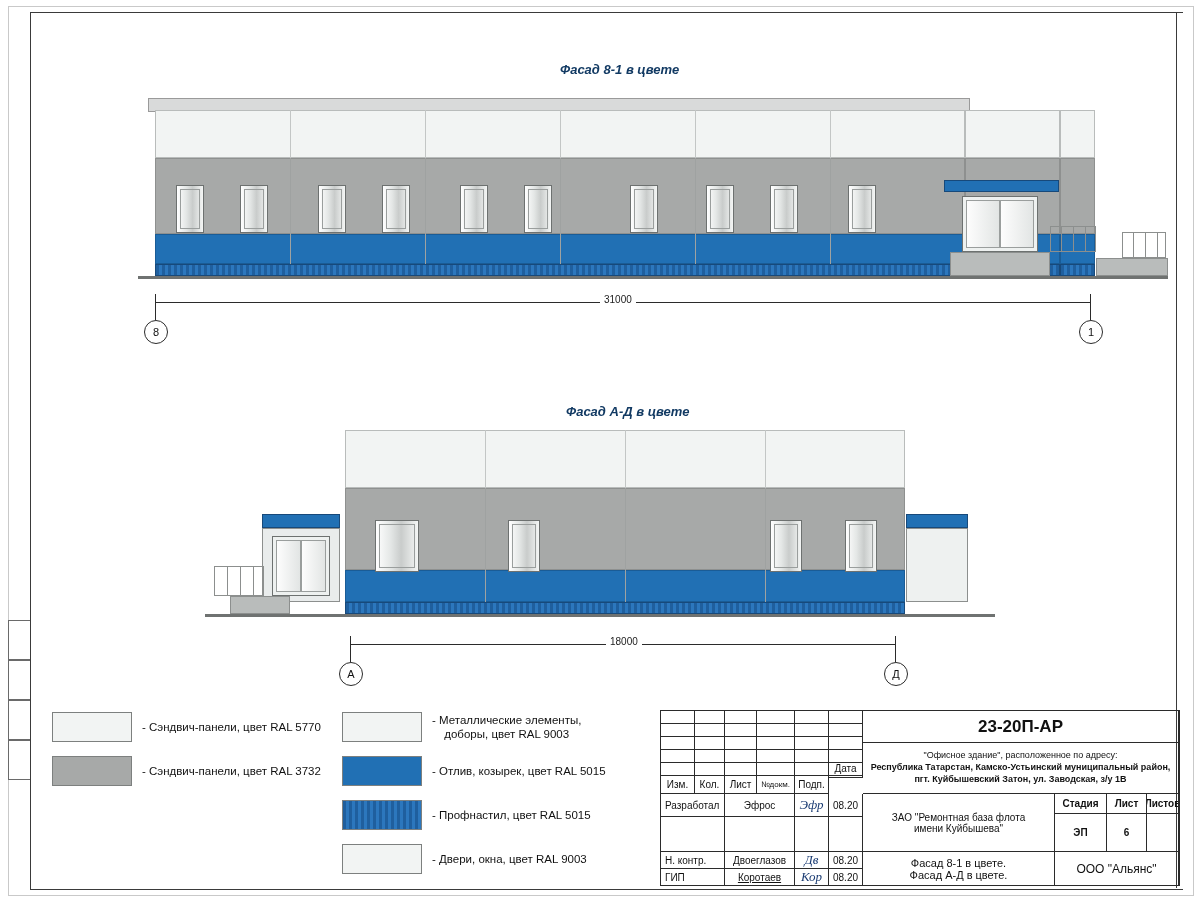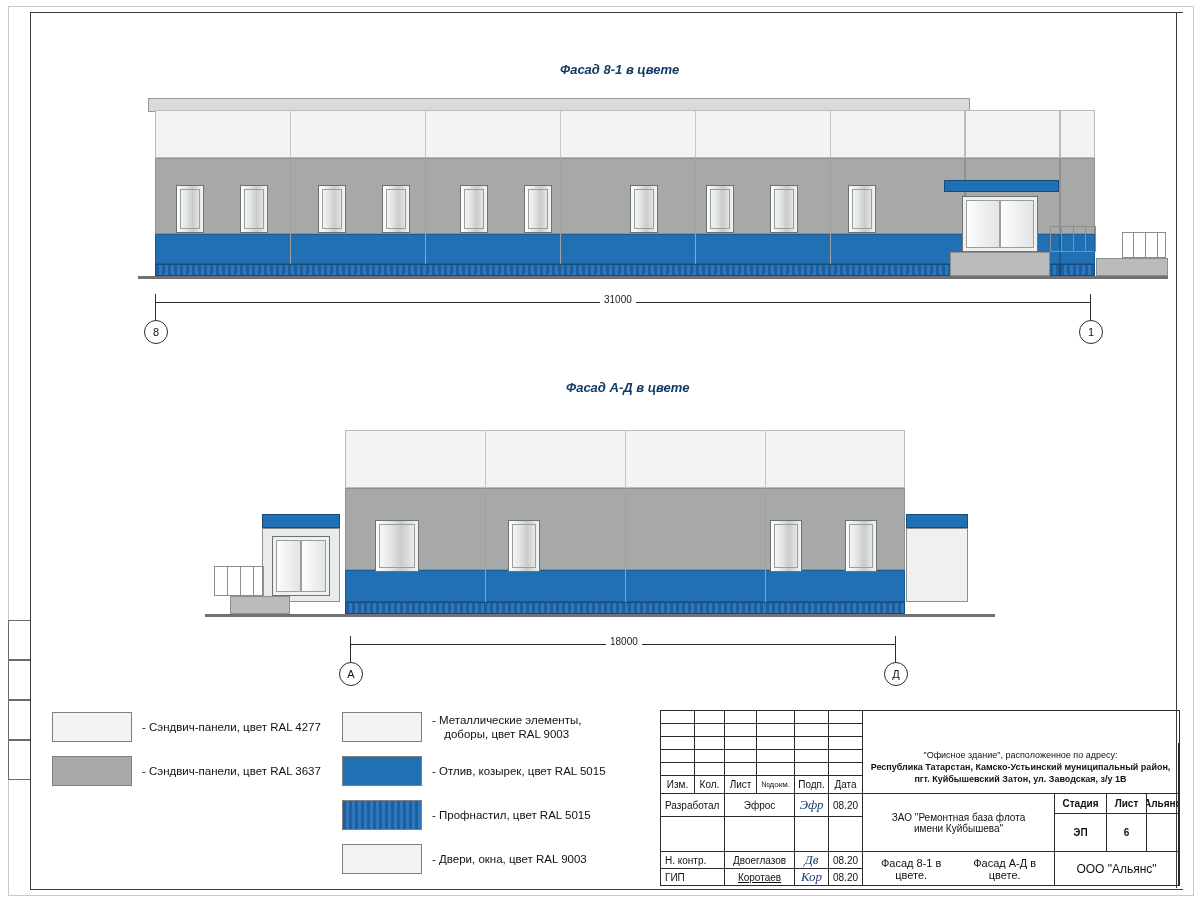--- a/index.html
+++ b/index.html
@@ -151,21 +151,21 @@
 
   <div class="dimline" style="left:155px;top:302px;width:935px;"></div>
   <div class="dimtick" style="left:155px;top:294px;height:16px;"></div>
   <div class="dimtick" style="left:1090px;top:294px;height:16px;"></div>
   <div class="dimtext" style="left:600px;top:294px;">31000</div>
   <div class="axis-stem" style="left:155px;top:302px;height:18px;"></div>
   <div class="axis-stem" style="left:1090px;top:302px;height:18px;"></div>
   <div class="axis-circle" style="left:144px;top:320px;">8</div>
   <div class="axis-circle" style="left:1079px;top:320px;">1</div>
 
-  <div class="fac-title" style="left:566px;top:380px;">Фасад А-Д в цвете</div>
+  <div class="fac-title" style="left:566px;top:404px;">Фасад А-Д в цвете</div>
 
   <div class="elev">
 
     <div style="position:absolute;left:345px;top:430px;width:560px;height:0;border-top:1px solid #8e908f;"></div>
     <div style="position:absolute;left:345px;top:430px;width:280px;height:26px;background:#f2f4f3;border-left:1px solid #b9bcbb;border-bottom:1px solid #b9bcbb;
          transform-origin:left top;"></div>
     <div class="band-white" style="left:345px;top:430px;width:560px;height:58px;"></div>
     <div class="band-gray" style="left:345px;top:488px;width:560px;height:82px;"></div>
     <div class="band-blue" style="left:345px;top:570px;width:560px;height:32px;"></div>
     <div class="plinth" style="left:345px;top:602px;width:560px;height:12px;"></div>
@@ -206,25 +206,25 @@
   <div class="dimtext" style="left:606px;top:636px;">18000</div>
   <div class="axis-stem" style="left:350px;top:644px;height:18px;"></div>
   <div class="axis-stem" style="left:895px;top:644px;height:18px;"></div>
   <div class="axis-circle" style="left:339px;top:662px;">А</div>
   <div class="axis-circle" style="left:884px;top:662px;">Д</div>
 
   <div class="legend">
     <div class="legend-col left">
       <div class="lg-row">
         <div class="swatch" style="background:#f2f4f3;"></div>
-        <div class="lg-label">- Сэндвич-панели, цвет RAL 4277</div>
+        <div class="lg-label">- Сэндвич-панели, цвет RAL 5770</div>
       </div>
       <div class="lg-row">
         <div class="swatch" style="background:#a7a9a8;"></div>
-        <div class="lg-label">- Сэндвич-панели, цвет RAL 3637</div>
+        <div class="lg-label">- Сэндвич-панели, цвет RAL 3732</div>
       </div>
     </div>
 
     <div class="legend-col right">
       <div class="lg-row">
         <div class="swatch" style="background:#f2f4f3;"></div>
         <div class="lg-label" style="white-space:pre-line;text-align:center;">- Металлические элементы,
 доборы, цвет RAL 9003</div>
       </div>
       <div class="lg-row">
@@ -277,21 +277,21 @@
     <div class="cell" style="left:64px;top:52px;width:32px;height:13px;"></div>
     <div class="cell" style="left:96px;top:52px;width:38px;height:13px;"></div>
     <div class="cell" style="left:134px;top:52px;width:34px;height:13px;"></div>
     <div class="cell" style="left:168px;top:52px;width:34px;height:13px;"></div>
 
     <div class="cell" style="left:0;top:65px;width:34px;height:18px;">Изм.</div>
     <div class="cell" style="left:34px;top:65px;width:30px;height:18px;">Кол.</div>
     <div class="cell" style="left:64px;top:65px;width:32px;height:18px;">Лист</div>
     <div class="cell" style="left:96px;top:65px;width:38px;height:18px;font-size:8px;">№докм.</div>
     <div class="cell" style="left:134px;top:65px;width:34px;height:18px;">Подп.</div>
-    <div class="cell" style="left:168px;top:65px;width:34px;height:18px;">Дата</div>
+    <div class="cell" style="left:168px;top:49px;width:34px;height:18px;">Дата</div>
 
     <div class="cell" style="left:0;top:83px;width:64px;height:23px;justify-content:flex-start;padding-left:4px;">Разработал</div>
     <div class="cell" style="left:64px;top:83px;width:70px;height:23px;">Эфрос</div>
     <div class="cell sign" style="left:134px;top:83px;width:34px;height:23px;text-align:center;">Эфр</div>
     <div class="cell" style="left:168px;top:83px;width:34px;height:23px;">08.20</div>
 
     <div class="cell" style="left:0;top:106px;width:64px;height:35px;justify-content:flex-start;padding-left:4px;"></div>
     <div class="cell" style="left:64px;top:106px;width:70px;height:35px;"></div>
     <div class="cell" style="left:134px;top:106px;width:34px;height:35px;"></div>
     <div class="cell" style="left:168px;top:106px;width:34px;height:35px;"></div>
@@ -299,40 +299,41 @@
     <div class="cell" style="left:0;top:141px;width:64px;height:17px;justify-content:flex-start;padding-left:4px;">Н. контр.</div>
     <div class="cell" style="left:64px;top:141px;width:70px;height:17px;">Двоеглазов</div>
     <div class="cell sign" style="left:134px;top:141px;width:34px;height:17px;">Дв</div>
     <div class="cell" style="left:168px;top:141px;width:34px;height:17px;">08.20</div>
 
     <div class="cell noborder-b" style="left:0;top:158px;width:64px;height:17px;justify-content:flex-start;padding-left:4px;">ГИП</div>
     <div class="cell noborder-b" style="left:64px;top:158px;width:70px;height:17px;text-decoration:underline;">Коротаев</div>
     <div class="cell noborder-b sign" style="left:134px;top:158px;width:34px;height:17px;">Кор</div>
     <div class="cell noborder-b" style="left:168px;top:158px;width:34px;height:17px;">08.20</div>
 
+    <div class="cell code noborder-r" style="left:202px;top:0;width:316px;height:32px;">23-20П-АР</div>
 
     <div class="cell noborder-r obj" style="left:202px;top:32px;width:316px;height:51px;flex-direction:column;">
       <div>"Офисное здание", расположенное по адресу:</div>
       <div class="bold">Республика Татарстан, Камско-Устьинский муниципальный район,</div>
       <div class="bold">пгт. Куйбышевский Затон, ул. Заводская, з/у 1В</div>
     </div>
 
     <div class="cell" style="left:202px;top:83px;width:192px;height:58px;flex-direction:column;">
       <div>ЗАО "Ремонтная база флота</div>
       <div>имени Куйбышева"</div>
     </div>
 
     <div class="cell bold" style="left:394px;top:83px;width:52px;height:20px;">Стадия</div>
     <div class="cell bold" style="left:446px;top:83px;width:40px;height:20px;">Лист</div>
-    <div class="cell bold noborder-r" style="left:486px;top:83px;width:32px;height:20px;">Альянс</div>
+    <div class="cell bold noborder-r" style="left:486px;top:83px;width:32px;height:20px;">Листов</div>
 
     <div class="cell bold" style="left:394px;top:103px;width:52px;height:38px;">ЭП</div>
     <div class="cell bold" style="left:446px;top:103px;width:40px;height:38px;">6</div>
     <div class="cell noborder-r" style="left:486px;top:103px;width:32px;height:38px;"></div>
 
-    <div class="cell noborder-b" style="left:202px;top:141px;width:192px;height:34px;flex-direction:row;font-size:11px;">
+    <div class="cell noborder-b" style="left:202px;top:141px;width:192px;height:34px;flex-direction:column;font-size:11px;">
       <div>Фасад 8-1 в цвете.</div>
       <div>Фасад А-Д в цвете.</div>
     </div>
     <div class="cell noborder-b noborder-r" style="left:394px;top:141px;width:124px;height:34px;font-size:12px;">ООО "Альянс"</div>
   </div>
 
 </div>
 
 </body></html>

